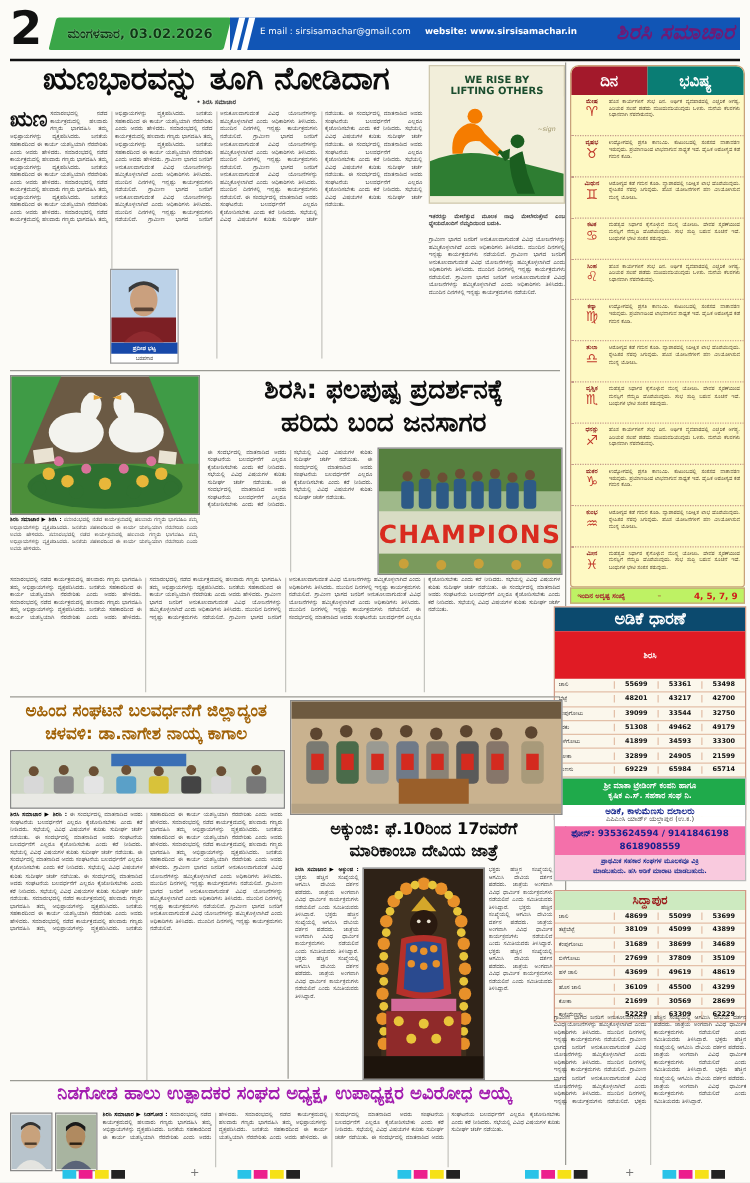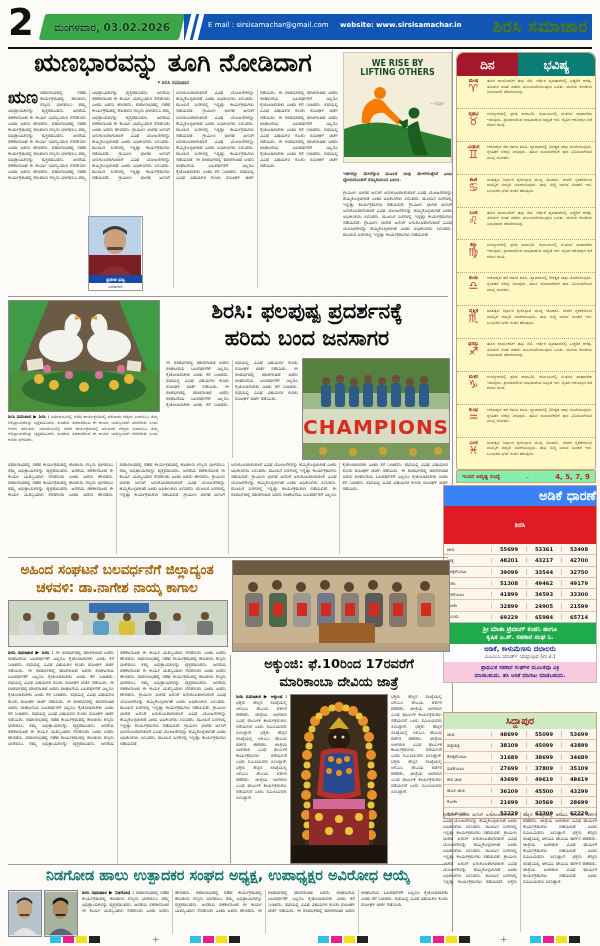--- a/index.html
+++ b/index.html
@@ -9,21 +9,21 @@
   .hdr{position:absolute;left:8px;top:8px;width:584px;height:38px;}
   .hdr .pgnum{position:absolute;left:0;top:-4px;font-size:37px;font-weight:800;color:#111;line-height:1;}
   .hdr .datebox{position:absolute;left:34px;top:6px;width:140px;height:26px;background:#3aa648;
         transform:skewX(-14deg);border-radius:2px;}
   .hdr .datebox span{display:block;transform:skewX(14deg);color:#0e3a14;font-weight:700;font-size:10.5px;
         text-align:center;line-height:26px;text-shadow:0 0 1px #bfe8c2;}
   .hdr .bluebar{position:absolute;left:176px;top:6px;width:408px;height:26px;background:#1155b5;}
   .hdr .stripe{position:absolute;top:6px;width:5px;height:26px;background:#fff;transform:skewX(-14deg);}
   .hdr .mail{position:absolute;left:200px;top:13px;font-size:7px;color:#fff;font-weight:400;}
   .hdr .web{position:absolute;left:332px;top:13px;font-size:7px;color:#fff;font-weight:600;}
-  .hdr .mast{position:absolute;right:4px;top:8px;font-size:17px;font-weight:800;color:#4d7c0f;letter-spacing:0.5px;}
+  .hdr .mast{position:absolute;right:4px;top:8px;font-size:17px;font-weight:800;color:#701a75;letter-spacing:0.5px;font-style:italic;}
   .hdr-rule{position:absolute;left:8px;top:47px;width:584px;height:2px;background:#111;}
   
   .body-txt{font-size:4.6px;line-height:1.32;text-align:justify;color:#2a2a2a;}
   .cols2{columns:2;column-gap:6px;column-rule:0.5px solid #c5c5c0;}
   .cols4{columns:4;column-gap:6px;column-rule:0.5px solid #c5c5c0;}
   .leadin{font-weight:700;color:#000;}
   .rule-h{position:absolute;height:1px;background:#9a9a94;}
   .rule-v{position:absolute;width:1px;background:#9a9a94;}
   
   .lead-art{position:absolute;left:8px;top:50px;width:330px;height:246px;}
@@ -49,28 +49,28 @@
   .horo-hd .l{flex:0 0 44%;background:#a3192b;color:#fff;font-size:12px;font-weight:800;
         display:flex;align-items:center;justify-content:center;border-radius:6px 0 0 0;}
   .horo-hd .r{flex:1;background:#0a7d74;color:#fff;font-size:12px;font-weight:800;
         display:flex;align-items:center;justify-content:center;border-radius:0 6px 0 0;}
   .horo-row{display:flex;height:32.9px;box-sizing:border-box;border-bottom:1px dotted #c49a8a;padding:2px 3px 0 3px;}
   .horo-row:last-child{border-bottom:none;}
   .horo-sign{flex:0 0 27px;text-align:center;}
   .horo-sign .nm{font-size:4.8px;font-weight:700;color:#8a1a1a;}
   .horo-sign .ic{font-size:11px;color:#c0392b;line-height:1.1;}
   .horo-row .tx{flex:1;font-size:4.2px;line-height:1.35;text-align:justify;color:#3a2a1a;}
-  .lucky{position:absolute;left:456px;top:470px;width:140px;height:13px;background:#86efac;
+  .lucky{position:absolute;left:456px;top:470px;width:140px;height:13px;background:#bef264;
         border:0.5px solid #c8a27a;box-sizing:border-box;display:flex;align-items:center;justify-content:space-between;padding:0 5px;}
   .lucky .lbl{font-size:5.4px;font-weight:700;color:#a3192b;}
   .lucky .dash{font-size:6px;color:#a3192b;}
   .lucky .nums{font-size:7px;font-weight:800;color:#d01a1a;}
   
   .ptable{position:absolute;left:443px;width:154px;background:#fbf7ec;border:0.5px solid #d09a86;box-sizing:border-box;}
-  .ptable .blu{background:#3b82f6;color:#fff;font-size:13px;font-weight:800;text-align:right;padding:2px 0;}
+  .ptable .blu{background:#0c4a6e;color:#fff;font-size:13px;font-weight:800;text-align:center;padding:2px 0;}
   .ptable .red{background:#e01b24;color:#fff;font-size:6.5px;font-weight:700;text-align:center;padding:15px 0;}
   .ptable .grn{background:#cdeac0;color:#9a1a1a;font-size:9.5px;font-weight:800;text-align:center;padding:2px 0;}
   .t-row{display:flex;align-items:center;height:10.3px;border-bottom:0.5px solid #e3c0a8;}
   .t-row:last-child{border-bottom:none;}
   .t-label{flex:0 0 48px;font-size:4.6px;color:#222;padding-left:3px;border-right:0.5px solid #e3c0a8;box-sizing:border-box;}
   .t-v{flex:1;font-size:5.2px;font-weight:700;color:#111;text-align:center;border-right:0.5px solid #e3c0a8;}
   .t-v:last-child{border-right:none;}
   
   .ad{position:absolute;left:443px;top:622px;width:154px;border:0.5px solid #bbb;box-sizing:border-box;}
   .ad .g{background:#1faa4b;color:#fff;font-size:6.3px;font-weight:700;text-align:center;line-height:1.4;padding:1.5px 0;}
@@ -86,21 +86,21 @@
   .swan-cap{position:absolute;left:8px;top:414px;width:150px;font-size:4.3px;line-height:1.35;text-align:justify;color:#2a2a2a;}
   .fcolsA{position:absolute;left:166px;top:360px;width:132px;height:98px;}
   .fcolsB{position:absolute;left:8px;top:462px;width:440px;height:92px;}
   
   .ah-hl{position:absolute;left:8px;top:560px;width:218px;text-align:center;font-size:13.5px;font-weight:800;line-height:1.35;color:#a16207;}
   .ah-body{position:absolute;left:8px;top:650px;width:218px;height:214px;}
   .ak-hl{position:absolute;left:236px;top:655px;width:206px;text-align:center;font-size:13px;font-weight:800;line-height:1.35;color:#0d0d0d;}
   .ak-row{position:absolute;left:236px;top:694px;width:206px;height:170px;display:flex;gap:3px;}
   .ak-col{flex:1;font-size:4.5px;line-height:1.32;text-align:justify;color:#2a2a2a;}
   
-  .bot-hl{position:absolute;left:8px;top:867px;width:440px;text-align:center;font-size:14.5px;font-weight:800;color:#0f766e;}
+  .bot-hl{position:absolute;left:8px;top:867px;width:440px;text-align:center;font-size:14.5px;font-weight:800;color:#a21caf;}
   .bot-photos{position:absolute;left:8px;top:890px;width:70px;height:45px;display:flex;gap:2px;}
   .bot-body{position:absolute;left:82px;top:890px;width:366px;height:44px;}
   
   .cmyk{position:absolute;top:936px;display:flex;gap:2px;}
   .cmyk i{width:11px;height:7px;display:block;}
   .c1{background:#29c3e8;} .c2{background:#ec1e8d;} .c3{background:#f6e117;} .c4{background:#222;}
   .cross{position:absolute;top:934px;color:#777;font-size:9px;}
 </style>
 </head>
 <body>
@@ -325,20 +325,22 @@
           <span class="t-v">27350</span>
         </div>
       </div>
   </div>
 
   <div class="ad">
     <div class="g"><span>ಶ್ರೀ ಮಾತಾ ಟ್ರೇಡಿಂಗ್ ಕಂಪನಿ ಹಾಗೂ</span><br>
       <span>ಕೃಷಿಕ ಎ.ಸ್. ಸಹಕಾರ ಸಂಘ ನಿ.</span></div>
     <div class="w1">ಅಡಿಕೆ, ಕಾಳುಮೆಣಸು ದಲಾಲರು</div>
     <div class="w2">ಎಪಿಎಂಸಿ ಯಾರ್ಡ್ ಯಲ್ಲಾಪುರ (ಉ.ಕ.)</div>
+    <div class="p"><span>ಫೋನ್: 9353624594  /  9141846198</span><br>
+      <span>8618908559</span></div>
     <div class="n"><span>ಪ್ರಾಥಮಿಕ ಸಹಕಾರ ಸಂಘಗಳ ಮೂಲಕವೂ ವಿಕ್ರಿ</span><br>
       <span>ಮಾಡಬಹುದು. ಹಸಿ ಅಡಿಕೆ ಮಾರಾಟ ಮಾಡಬಹುದು.</span></div>
   </div>
 
   <div class="ptable" style="top:712px;">
     <div class="grn">ಸಿದ್ದಾಪುರ</div>
     <div id="sidd-rows">
         <div class="t-row">
           <span class="t-label">ಚಾಲಿ</span>
           <span class="t-v">48699</span>

